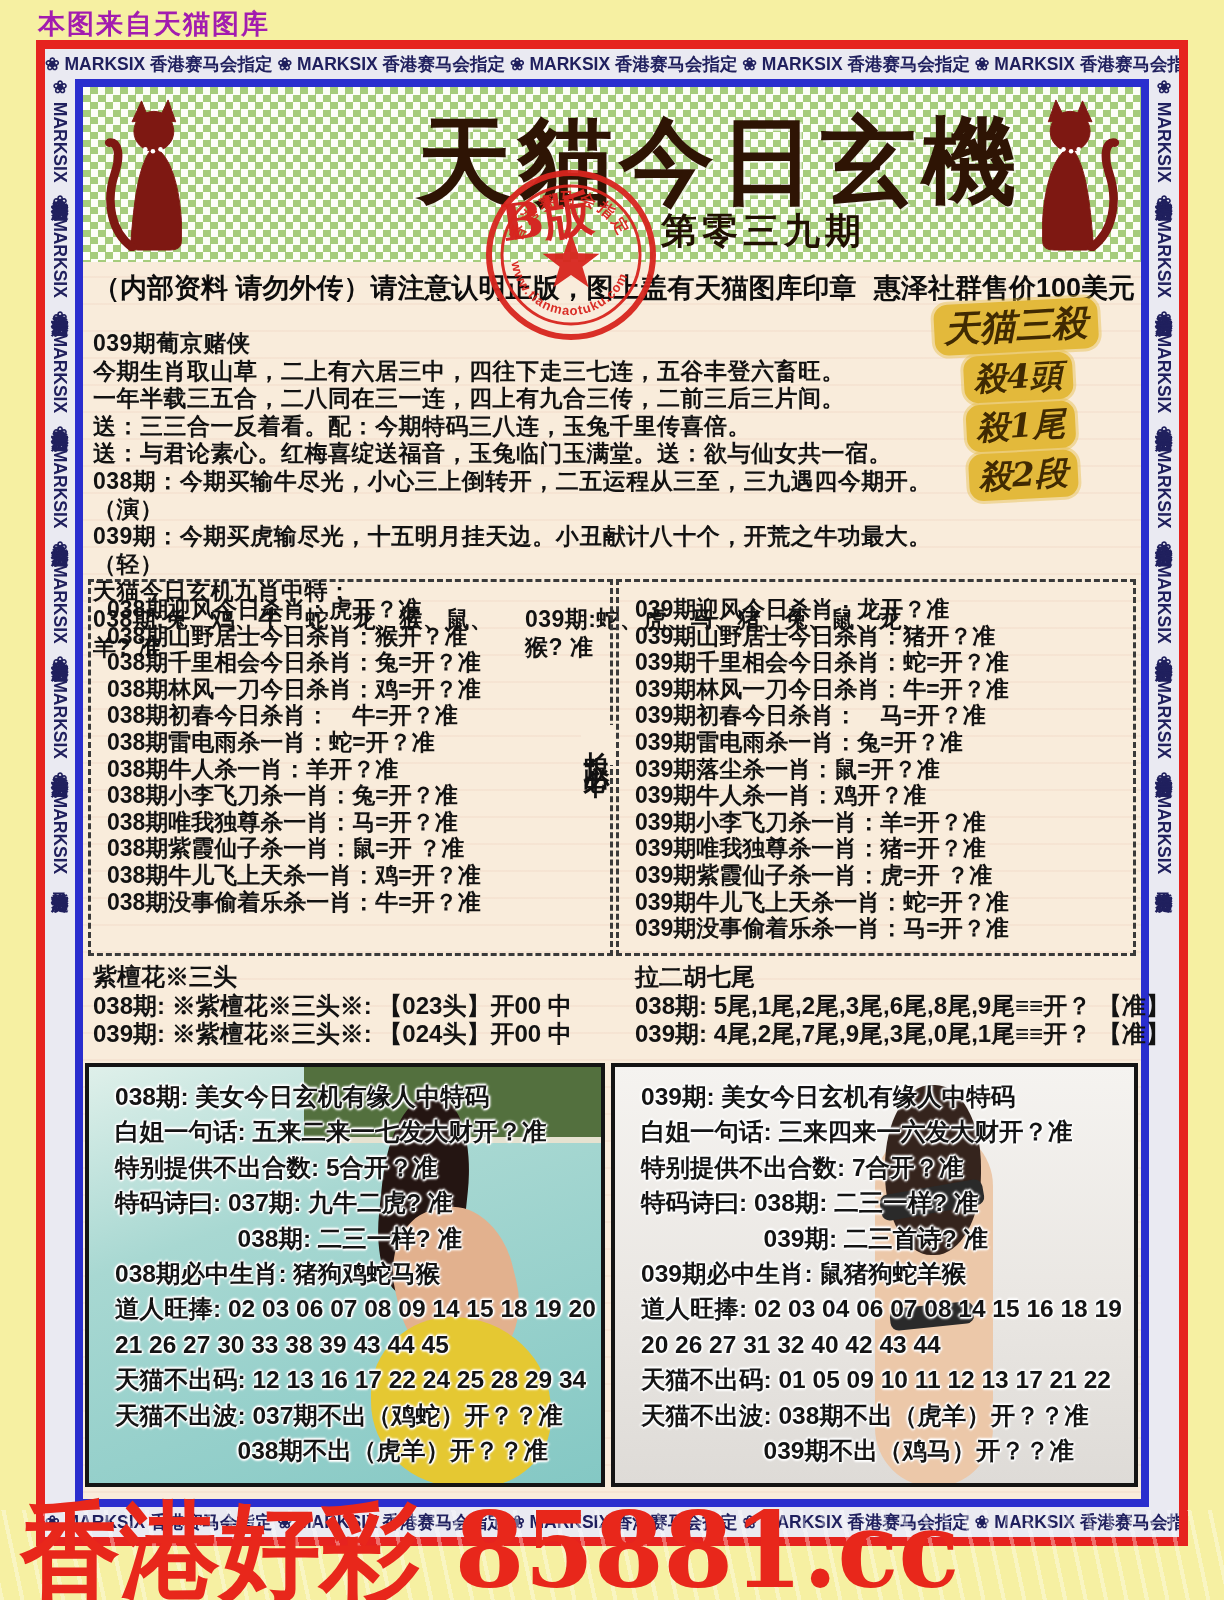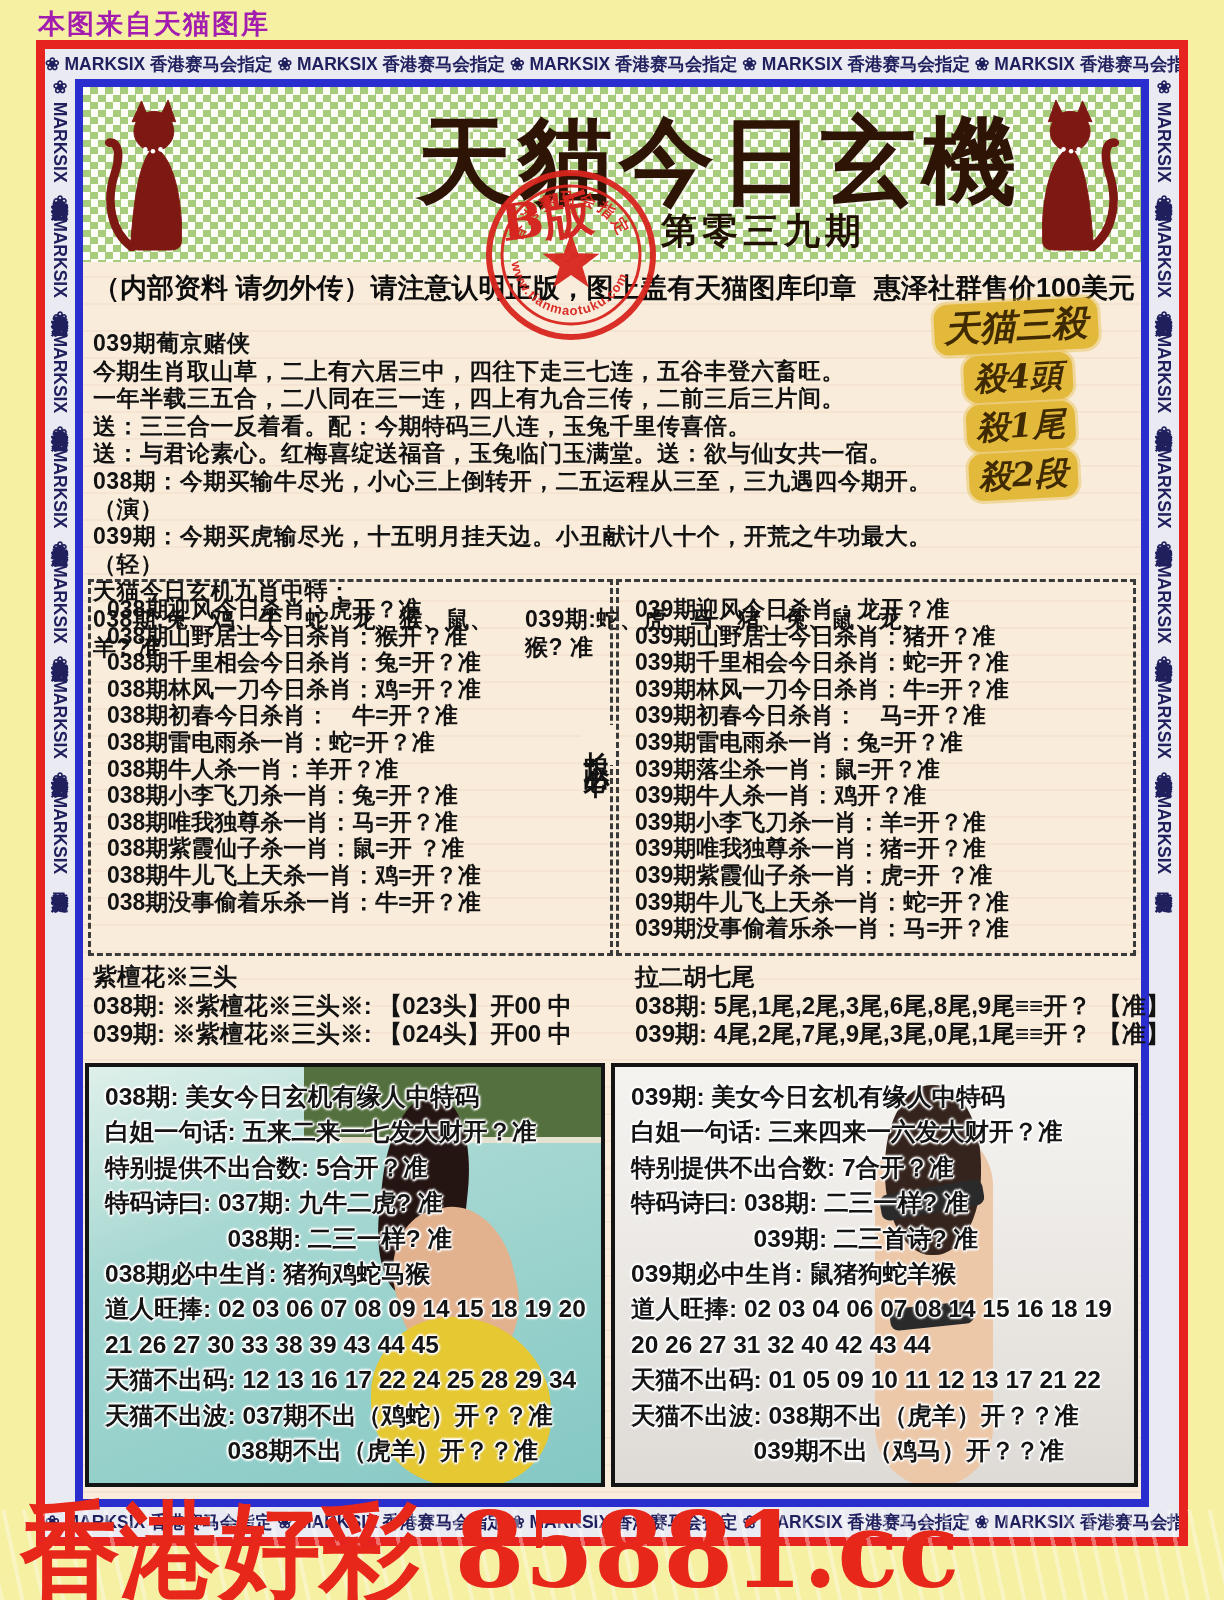--- a/index.html
+++ b/index.html
@@ -77,21 +77,21 @@
   .pool-bg{background:linear-gradient(160deg,#dff0ea 0%,#a8d8d2 35%,#84c8c4 100%);}
   .hedge{position:absolute;right:0;top:0;width:58%;height:70px;background:#53703e;border-bottom:6px solid #e6e2d0;}
   .hair-l{position:absolute;left:57%;top:30px;width:86px;height:200px;background:#241512;border-radius:45% 45% 40% 40%;transform:rotate(6deg);}
   .skin-l{position:absolute;left:60%;top:140px;width:120px;height:160px;background:#e2b18e;border-radius:45%;transform:rotate(-14deg);}
   .dress-l{position:absolute;left:55%;top:250px;width:180px;height:170px;background:#e5c832;border-radius:45% 55% 40% 50%;}
   .studio-bg{background:linear-gradient(180deg,#f5f3f0 0%,#eae7e3 55%,#dedbd7 100%);}
   .hair-r{position:absolute;left:52%;top:18px;width:96px;height:170px;background:#35241d;border-radius:48%;}
   .skin-r{position:absolute;left:50%;top:60px;width:118px;height:360px;background:#ecc8a9;border-radius:60px;}
   .bikini-top{position:absolute;left:51%;top:120px;width:104px;height:26px;background:#2a2a2a;transform:rotate(-10deg);border-radius:8px;}
   .bikini-bottom{position:absolute;left:53%;top:238px;width:84px;height:22px;background:#2a2a2a;transform:rotate(-6deg);border-radius:8px;}
-  .photo-lines{position:relative;z-index:3;padding:12px 8px 0 16px;font-size:24.5px;font-weight:bold;color:#141414;
+  .photo-lines{position:relative;z-index:3;padding:12px 8px 0 26px;font-size:24.5px;font-weight:bold;color:#141414;
          line-height:35.4px;white-space:nowrap;
          text-shadow:-2px 0 2px #fff,2px 0 2px #fff,0 -2px 2px #fff,0 2px 2px #fff,-1px -1px 0 #fff,1px 1px 0 #fff;}
 
   
   .stamp{position:absolute;left:480px;top:160px;width:182px;height:190px;z-index:8;opacity:.95;}
   .bottom-watermark{position:absolute;left:20px;top:1482px;font-size:100px;font-weight:900;color:#e8271b;
          font-family:"DejaVu Serif",serif;white-space:nowrap;z-index:9;transform:scaleY(1.05);transform-origin:left top;}
 </style>
 </head>
 <body>

